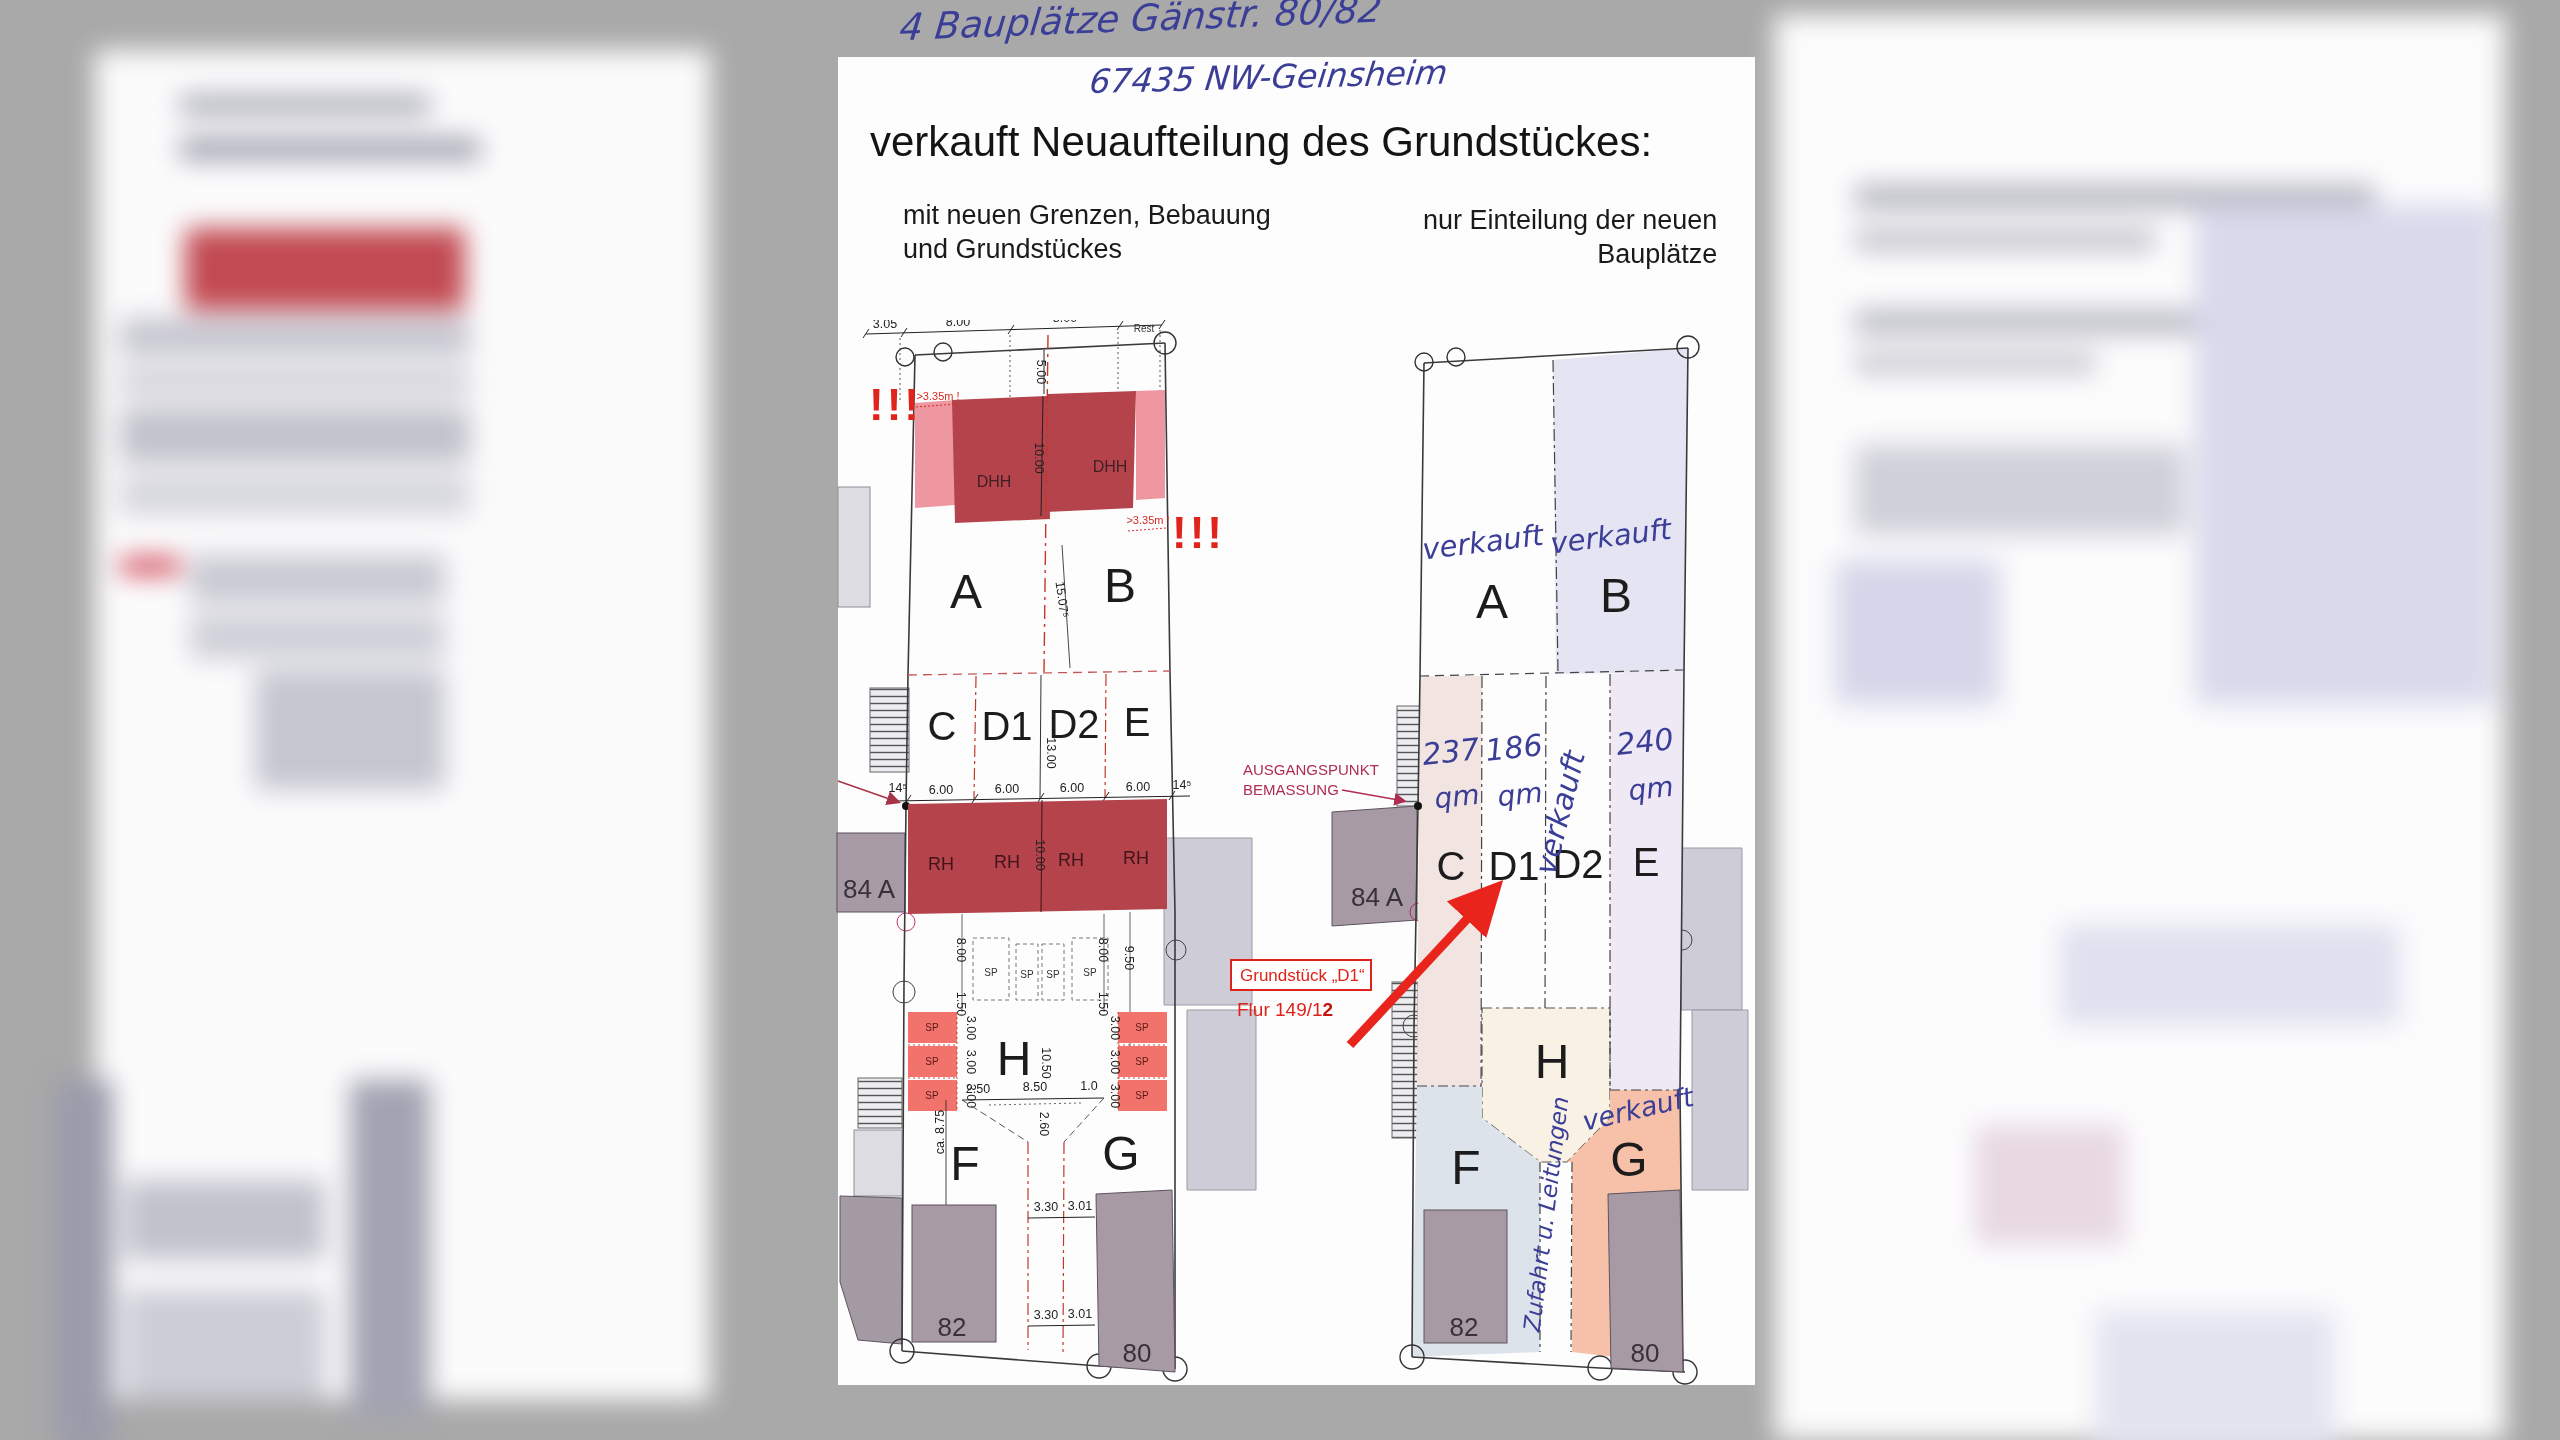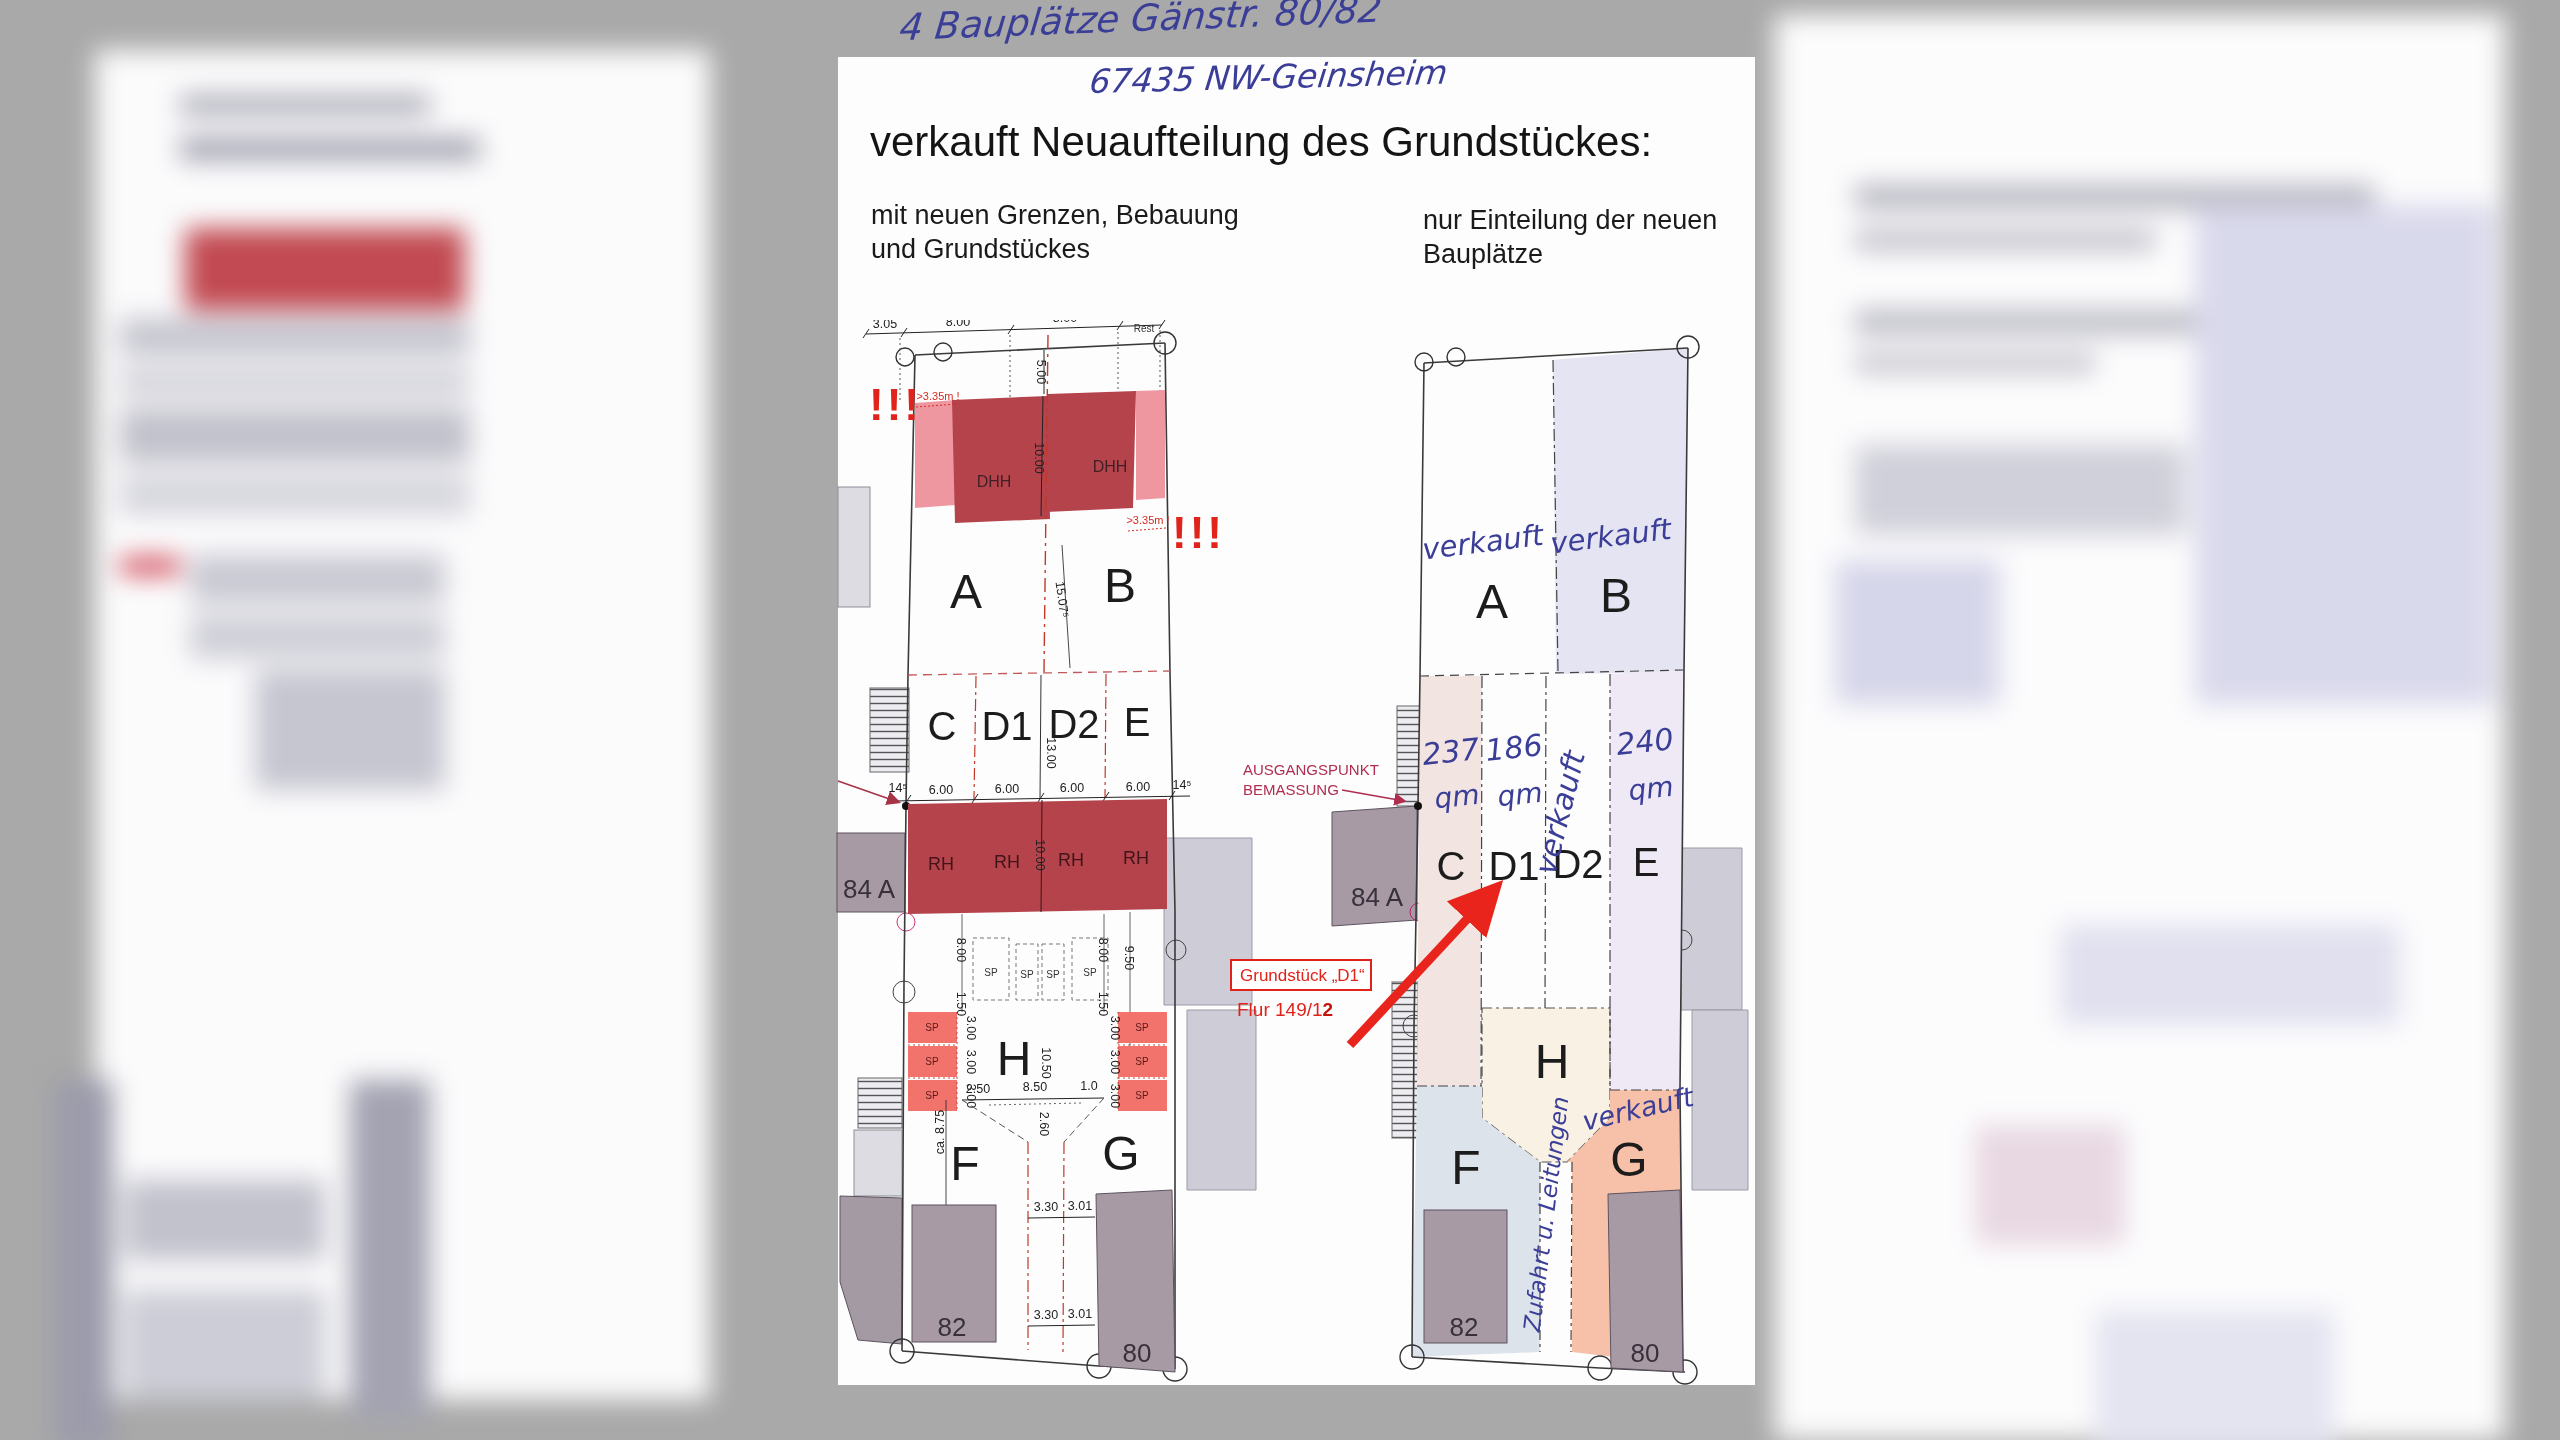--- a/index.html
+++ b/index.html
@@ -21,22 +21,22 @@
     font-family:"DejaVu Sans", sans-serif;font-style:italic;
     transform-origin:left top;white-space:nowrap;
   }
   .hand1{left:902px;top:6px;font-size:37px;transform:rotate(-2.2deg) skewX(-8deg);}
   .hand2{left:1092px;top:62px;font-size:33px;transform:rotate(-1.5deg) skewX(-8deg);}
   .doc-title{
     position:absolute;left:870px;top:118px;font-size:42px;color:#141414;
     white-space:nowrap;letter-spacing:0px;
   }
   .subtitle{position:absolute;font-size:27px;color:#1a1a1a;line-height:34px;white-space:nowrap;}
-  .subtitle.left{left:871px;top:198px;}
-  .subtitle.right{left:1423px;top:203px;}
+  .subtitle.left{left:903px;top:198px;}
+  .subtitle.right{left:1423px;top:203px;text-align:right;}
   svg text{font-family:"Liberation Sans", sans-serif;}
   text.parcel-big{font-size:48px;fill:#1c1c1c;text-anchor:middle;}
   text.parcel-mid{font-size:40px;fill:#1c1c1c;text-anchor:middle;}
   text.dim{font-size:12.5px;fill:#222;text-anchor:middle;}
   text.tiny{font-size:10px;fill:#333;text-anchor:middle;}
   text.bldg{font-size:26px;fill:#38313c;text-anchor:middle;}
   text.redalert{font-size:44px;font-weight:bold;fill:#e0241c;letter-spacing:3px;}
   text.redsmall{font-size:11px;fill:#d62b22;text-anchor:middle;}
   text.dhh{font-size:16px;fill:#3f1f23;text-anchor:middle;}
   text.rh{font-size:18px;fill:#421419;text-anchor:middle;}

